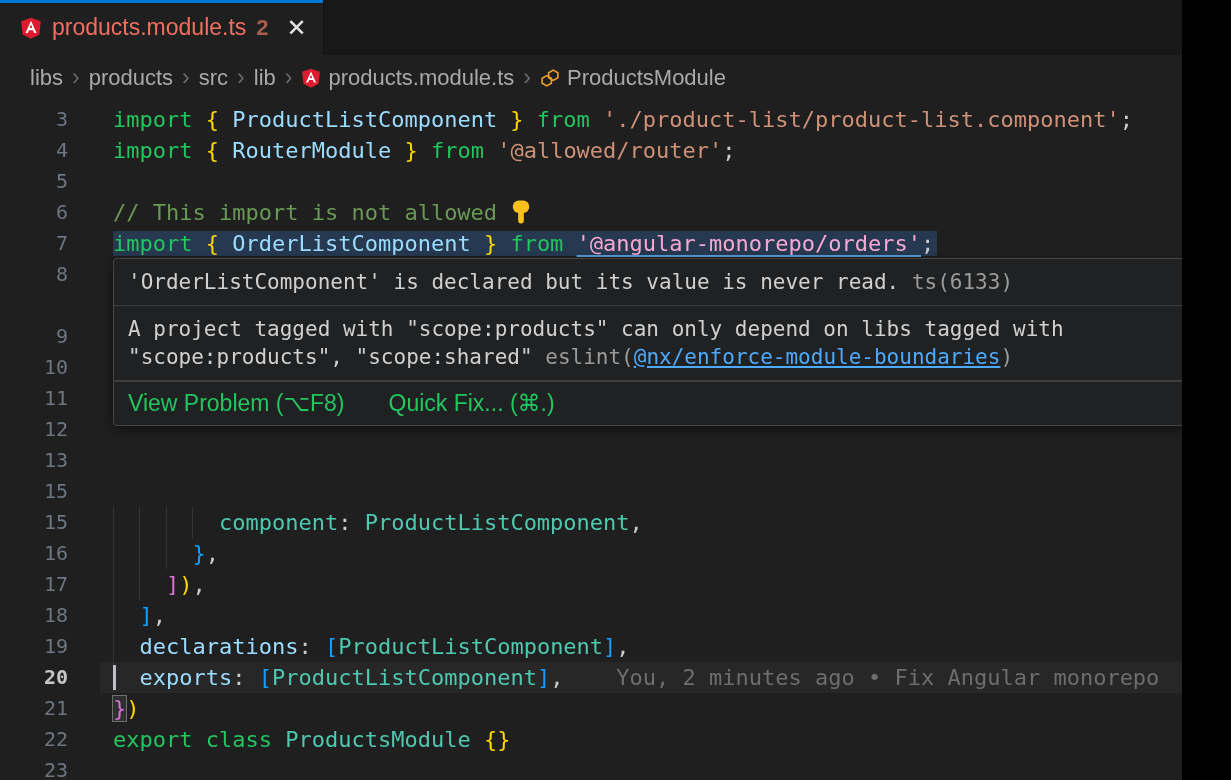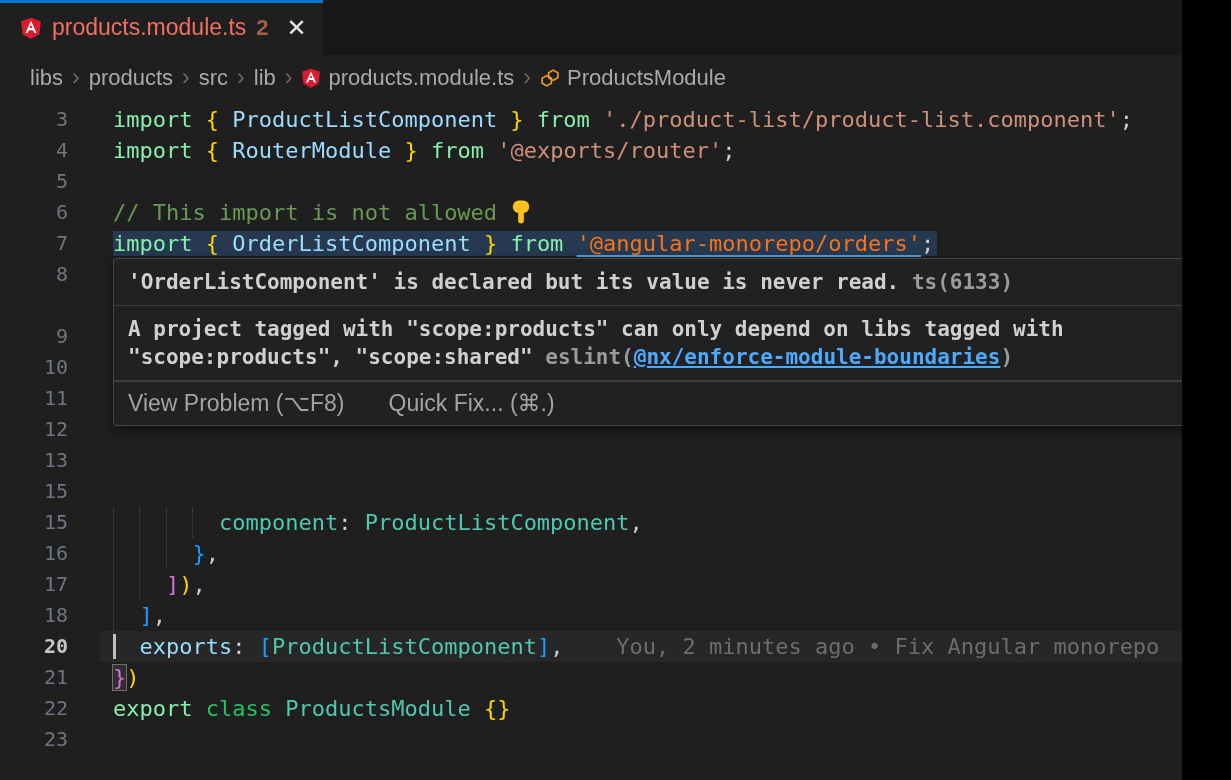--- a/index.html
+++ b/index.html
@@ -29,58 +29,58 @@
   .crumb { display:flex; align-items:center; gap:7px; cursor:pointer; }
   .crumb-sep { color:#6a6a6a; font-size:23px; }
   
   .editor { position:relative; height:680px; padding-top:4px; overflow:hidden; }
   .row { display:flex; height:31px; position:relative; }
   .row.active { background:linear-gradient(to right, transparent 100px, rgba(255,255,255,0.035) 100px); }
   .ln { width:68px; flex:none; text-align:right; color:#6e7681; font-size:20px; line-height:31px; cursor:pointer; }
   .row.active .ln { color:#c6c6c6; font-weight:bold;padding-left:24px; }
   .code { margin-left:45px; position:relative; flex:1; font-size:22px; line-height:31px; white-space:pre; }
   .guide { position:absolute; top:0; bottom:0; width:1px; background:#333638; }
-  .tok-kw   { color:#86efac; }
+  .tok-kw   { color:#22c55e; }
   .tok-b1   { color:#ffd700; }
   .tok-b2   { color:#da70d6; }
   .tok-b3   { color:#179fff; }
   .tok-var  { color:#9cdcfe; }
   .tok-str  { color:#ce9178; }
   .tok-com  { color:#6a9955;margin-top:8px; }
   .tok-cls  { color:#4ec9b0; }
   .tok-blue { color:#22c55e; }
   .tok-plain{ color:#cccccc; }
-  .tok-link { color:#f97316; text-decoration:underline solid #569cd6 1.5px; text-underline-offset:4px; }
+  .tok-link { color:#f9a8d4; text-decoration:underline solid #569cd6 1.5px; text-underline-offset:4px; }
   .match { outline:1px solid #707070; background:rgba(120,120,120,0.18); }
   .err-line {
     background:#263950; padding-right:3px;
     text-decoration:underline wavy #e5484d 2px; text-underline-offset:7px; text-decoration-skip-ink:none;
   }
   .warn { text-decoration:underline wavy #e8a33d 2px; text-underline-offset:9px; text-decoration-skip-ink:none; }
   .cursor { position:absolute; left:0; top:3px; width:3px; height:25px; background:#bdc1c6; }
   .blame { position:absolute; left:38ch; color:#6d6d6d; }
   .emoji-icon { display:inline-block; vertical-align:-4px; }
   
   .hover-popup {
     position:absolute; left:113px; top:158px; width:1081px;
     background:#202122; border:1px solid #454545; border-radius:4px;
     box-shadow:0 4px 12px rgba(0,0,0,0.45); z-index:5; font-size:21px;
   }
   .hp-section { padding:9px 14px; }
-  .hp-line { line-height:28px; white-space:pre-wrap; color:#d0d0d0;font-weight:bold; }
+  .hp-line { line-height:28px; white-space:pre-wrap; color:#d0d0d0; }
   .hp-sep { height:1px; background:#3d3d3d; }
   .hp-muted { color:#9b9b9b; }
   .hp-blue  { color:#569cd6; }
   .hp-str   { color:#ce9178; }
   .hp-link  { color:#4daafc; text-decoration:underline; cursor:pointer; }
   .hp-status {
     display:flex; gap:44px; padding:8px 14px;
     font-family:"Liberation Sans","DejaVu Sans",sans-serif; font-size:23px;
   }
-  .hp-action { color:#a3a3a3; cursor:pointer; }
+  .hp-action { color:#22c55e; cursor:pointer; }
 </style>
 </head>
 <body>
 
 <div class="window">
 
   <div class="tabbar">
     <div class="tab">
       <span id="tab-icon">
           <svg width="22" height="22" viewBox="0 0 24 24" style="display:block">
@@ -128,21 +128,21 @@
       </span>
     </div>
 
   <div class="editor" id="editor">
     <div class="row">
         <div class="ln">3</div>
         <div class="code"><span class="tok-kw">import </span><span class="tok-b1">{ </span><span class="tok-var">ProductListComponent</span><span class="tok-b1"> }</span><span class="tok-kw"> from</span><span class="tok-str"> './product-list/product-list.component'</span><span class="tok-plain">;</span></div>
       </div>
       <div class="row">
         <div class="ln">4</div>
-        <div class="code"><span class="tok-kw">import </span><span class="tok-b1">{ </span><span class="tok-var">RouterModule</span><span class="tok-b1"> }</span><span class="tok-kw"> from</span><span class="tok-str"> '@exports/router'</span><span class="tok-plain">;</span></div>
+        <div class="code"><span class="tok-kw">import </span><span class="tok-b1">{ </span><span class="tok-var">RouterModule</span><span class="tok-b1"> }</span><span class="tok-kw"> from</span><span class="tok-str"> '@allowed/router'</span><span class="tok-plain">;</span></div>
       </div>
       <div class="row">
         <div class="ln">5</div>
         <div class="code"></div>
       </div>
       <div class="row">
         <div class="ln">6</div>
         <div class="code"><span class="tok-com">// This import is not allowed </span><svg class="emoji-icon" width="22" height="24" viewBox="0 0 20 22">
             <rect x="2.5" y="0.5" width="15" height="11.5" rx="5.5" fill="#fcc21b"></rect>
             <rect x="7.4" y="9" width="5.2" height="12.5" rx="2.6" fill="#fcc21b"></rect>
@@ -189,20 +189,24 @@
         <div class="ln">16</div>
         <div class="code"><span class="guide" style="left: 0ch;"></span><span class="guide" style="left: 2ch;"></span><span class="guide" style="left: 4ch;"></span><span class="tok-plain">      </span><span class="tok-b3">}</span><span class="tok-plain">,</span></div>
       </div>
       <div class="row">
         <div class="ln">17</div>
         <div class="code"><span class="guide" style="left: 0ch;"></span><span class="guide" style="left: 2ch;"></span><span class="tok-plain">    </span><span class="tok-b2">]</span><span class="tok-b1">)</span><span class="tok-plain">,</span></div>
       </div>
       <div class="row">
         <div class="ln">18</div>
         <div class="code"><span class="guide" style="left: 0ch;"></span><span class="tok-plain">  </span><span class="tok-b3">]</span><span class="tok-plain">,</span></div>
+      </div>
+      <div class="row">
+        <div class="ln">19</div>
+        <div class="code"><span class="guide" style="left: 0ch;"></span><span class="tok-plain">  </span><span class="tok-var">declarations</span><span class="tok-plain">: </span><span class="tok-b3">[</span><span class="tok-cls">ProductListComponent</span><span class="tok-b3">]</span><span class="tok-plain">,</span></div>
       </div>
       <div class="row active">
         <div class="ln">20</div>
         <div class="code"><span class="guide" style="left: 0ch;"></span><span class="tok-plain">  </span><span class="tok-var">exports</span><span class="tok-plain">: </span><span class="tok-b3">[</span><span class="tok-cls">ProductListComponent</span><span class="tok-b3">]</span><span class="tok-plain">,</span><span class="cursor"></span><span class="blame">You, 2 minutes ago • Fix Angular monorepo</span></div>
       </div>
       <div class="row">
         <div class="ln">21</div>
         <div class="code"><span class="tok-b2 match">}</span><span class="tok-b1">)</span></div>
       </div>
       <div class="row">

